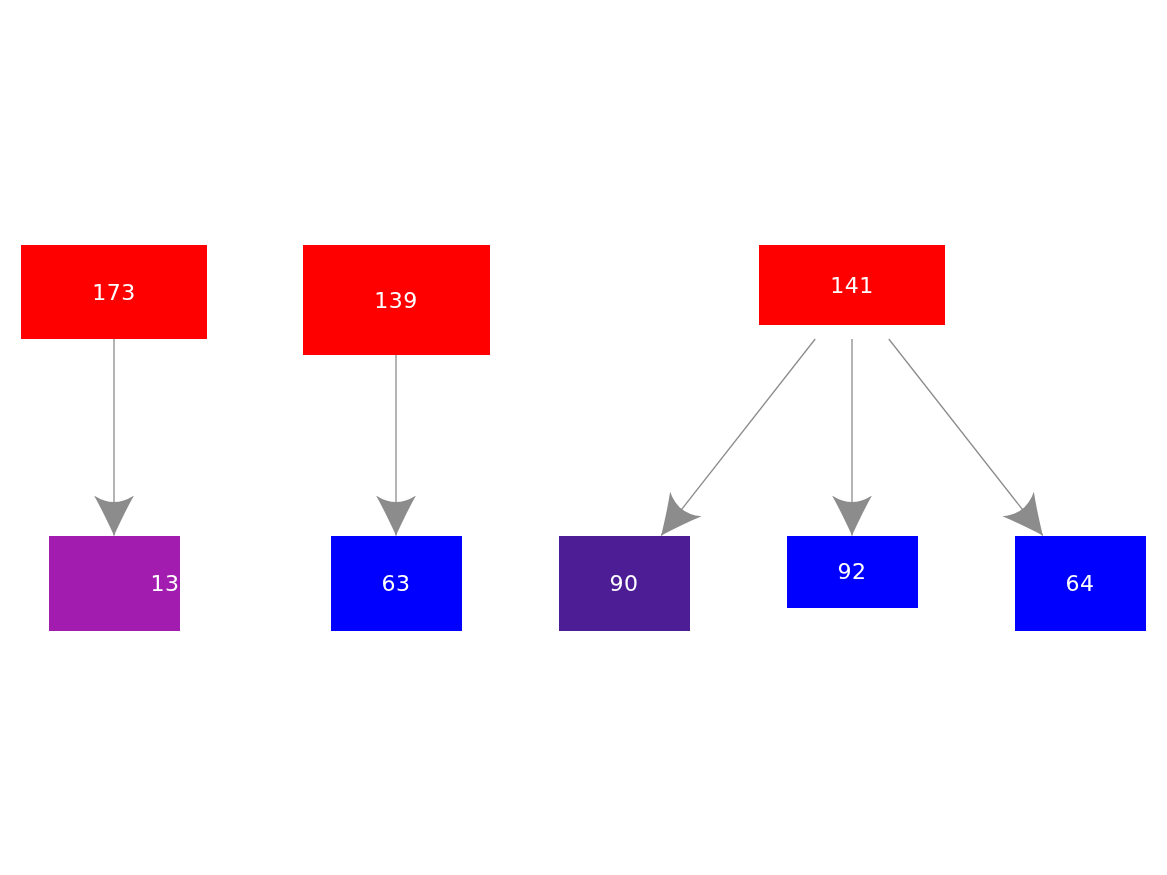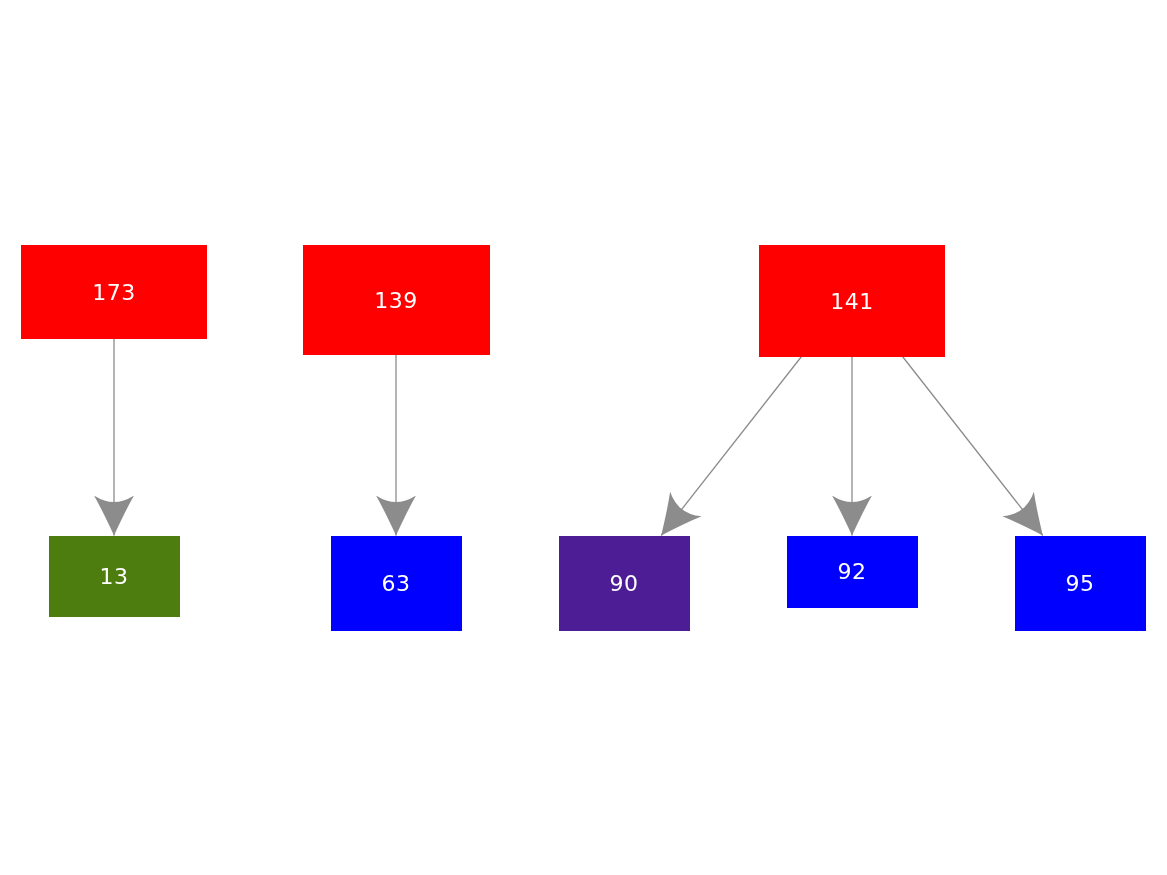--- a/index.html
+++ b/index.html
@@ -59,32 +59,32 @@
         <line x1="888.8" y1="339.0" x2="1042.8" y2="535.5" stroke="#8c8c8c" stroke-width="1.3" marker-end="url(#arrowhead)"></line>
       </g>
   </svg>
   <div class="node-layer" id="node-layer">
       <div class="node" style="left: 21px; top: 245px; width: 186px; height: 94px; background: rgb(255, 0, 0);">
         <span class="node-label" style="color: rgb(255, 255, 255);">173</span>
       </div>
       <div class="node" style="left: 302.5px; top: 245px; width: 187px; height: 110px; background: rgb(255, 0, 0); justify-content: center;">
         <span class="node-label" style="color: rgb(255, 255, 255);">139</span>
       </div>
-      <div class="node" style="left: 759px; top: 245px; width: 186px; height: 112px; background: rgb(255, 0, 0);">
+      <div class="node" style="left: 759px; top: 245px; width: 186px; height: 80px; background: rgb(255, 0, 0);">
         <span class="node-label" style="color: rgb(255, 255, 255);">141</span>
       </div>
-      <div class="node" style="left: 48.5px; top: 535.5px; width: 131px; height: 81px; background: #4d7c0f;">
+      <div class="node" style="left: 48.5px; top: 535.5px; width: 131px; height: 95px; background: #a21caf; justify-content: flex-end;">
         <span class="node-label" style="color: rgb(255, 255, 255);">13</span>
       </div>
       <div class="node" style="left: 330.5px; top: 535.5px; width: 131px; height: 95px; background: rgb(0, 0, 255);">
         <span class="node-label" style="color: #ffffff;">63</span>
       </div>
       <div class="node" style="left: 558.5px; top: 535.5px; width: 131px; height: 95px; background: #4c1d95;">
         <span class="node-label" style="color: rgb(255, 255, 255);">90</span>
       </div>
       <div class="node" style="left: 786.5px; top: 535.5px; width: 131px; height: 72px; background: rgb(0, 0, 255);">
         <span class="node-label" style="color: rgb(255, 255, 255);">92</span>
       </div>
       <div class="node" style="left: 1014.5px; top: 535.5px; width: 131px; height: 95px; background: rgb(0, 0, 255);">
-        <span class="node-label" style="color: rgb(255, 255, 255);">95</span>
+        <span class="node-label" style="color: rgb(255, 255, 255);">64</span>
       </div>
     </div>
 </div>
 
 </body></html>

